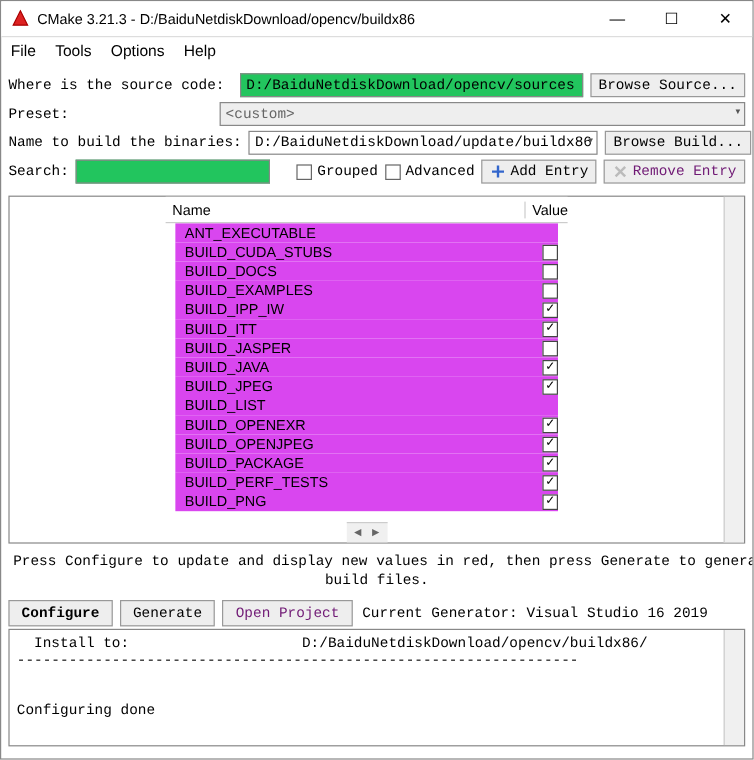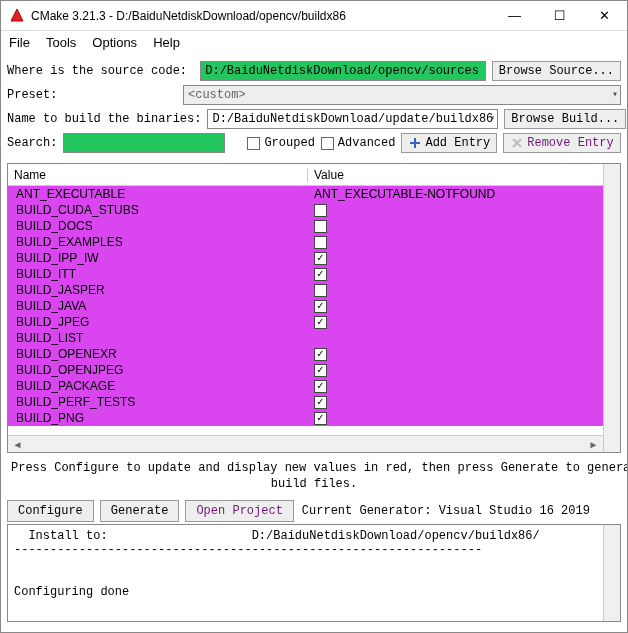--- a/index.html
+++ b/index.html
@@ -34,21 +34,21 @@
 .tcb { width:13px; height:13px; border:1px solid #444; background:#fff; display:inline-flex; align-items:center; justify-content:center; font-size:10px; line-height:1; }
 .vscroll { width:17px; background:#f0f0f0; border-left:1px solid #ccc; }
 .hscrollbar { height:17px; background:#f0f0f0; border-top:1px solid #ccc; display:flex; align-items:center; justify-content:space-between; padding:0 2px; }
 .sarr { width:15px; text-align:center; font-size:10px; color:#666; }
 .hint { font-family:"Courier New", monospace; font-size:12px; text-align:center; padding:6px 10px; line-height:1.3; }
 .btnrow { display:flex; align-items:center; gap:6px; padding:2px 6px; }
 .genlbl { font-family:"Courier New", monospace; font-size:12px; padding-left:2px;}
 .output { margin:0 6px 6px 6px; border:1px solid #888; height:98px; font-family:"Courier New", monospace; font-size:12px; padding:4px 6px; position:relative; overflow:hidden; }
 .output .vs { position:absolute; right:0; top:0; bottom:0; width:17px; background:#f0f0f0; border-left:1px solid #ccc;}
 .bodyflex { display:flex; }
-.bodyflex .main { flex:1; }
+.bodyflex .main { flex:1;align-items:center; }
 .prewrap { white-space: pre; }
 </style>
 </head>
 <body>
 
 <div class="titlebar">
   <span class="icon">
     <svg width="16" height="16" viewBox="0 0 16 16">
         <polygon points="8,1 14,13 2,13" fill="#d22" stroke="#a00"></polygon>
       </svg>
@@ -120,21 +120,20 @@
 <div class="tablewrap">
   <div class="bodyflex" style="height:100%;">
     <div class="main" style="display:flex;flex-direction:column;">
       <div class="thead">
         <div class="col1">Name</div>
         <div class="col2">Value</div>
       </div>
       <div class="tbody" id="tbody">
           <div class="trow">
             <div class="col1">ANT_EXECUTABLE</div>
-            <div class="col2">ANT_EXECUTABLE-NOTFOUND</div>
           </div>
           <div class="trow">
             <div class="col1">BUILD_CUDA_STUBS</div>
             <div class="col2">
               <span class="tcb"></span>
             </div>
           </div>
           <div class="trow">
             <div class="col1">BUILD_DOCS</div>
             <div class="col2">
@@ -218,21 +217,21 @@
       </div>
     </div>
     <div class="vscroll"></div>
   </div>
 </div>
 
 <div class="hint prewrap">Press Configure to update and display new values in red, then press Generate to generate selected
 build files.</div>
 
 <div class="btnrow">
-  <div class="btn" style="padding:3px 10px;height:auto;">Configure</div>
+  <div class="btn" style="padding:3px 10px;height:auto;font-weight:bold;">Configure</div>
   <div class="btn" style="padding:3px 10px;height:auto;">Generate</div>
   <div class="btn dis" style="padding:3px 10px;height:auto;">Open Project</div>
   <span class="genlbl">Current Generator: Visual Studio 16 2019</span>
 </div>
 
 <div class="output">
   <div class="prewrap">  Install to:                    D:/BaiduNetdiskDownload/opencv/buildx86/
 -----------------------------------------------------------------
 
 

